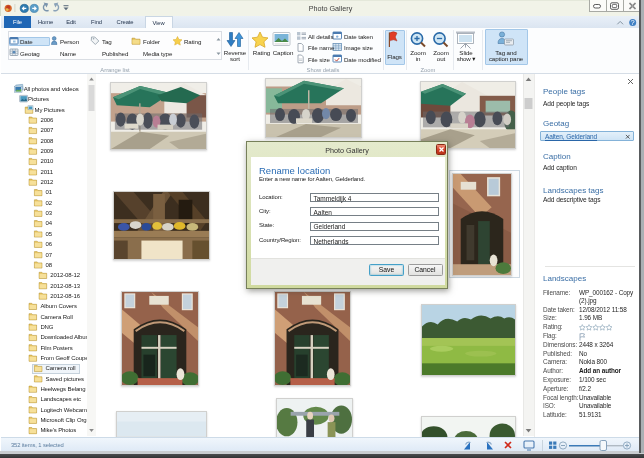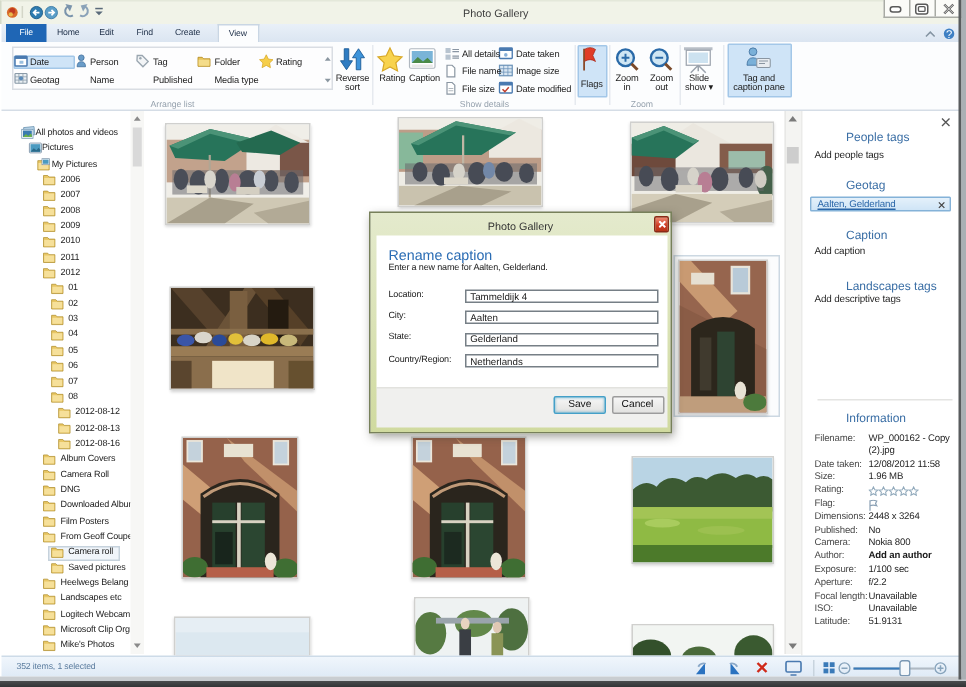--- a/index.html
+++ b/index.html
@@ -24,21 +24,21 @@
 .rsep{position:absolute;top:2px;width:1px;height:40px;background:#e6eaef;}
 .glabel{position:absolute;top:38.5px;font-size:5.8px;color:#95a1ad;text-align:center;}
 .rbtxt{position:absolute;font-size:6.2px;letter-spacing:-0.1px;color:#1e1e1e;line-height:7px;}
 .rbtxt2{position:absolute;font-size:6.2px;letter-spacing:-0.1px;color:#1e1e1e;text-align:center;line-height:6.5px;}
 .hilite{position:absolute;background:#cfe4f7;border:1px solid #a3c7e8;border-radius:1px;}
 
 #content{left:1px;top:74px;width:640px;height:363px;background:#fff;}
 .tree-item{position:absolute;font-size:6px;letter-spacing:-0.1px;color:#222;white-space:nowrap;line-height:10px;}
 .ph{position:absolute;border:1px solid #d0d0ce;box-shadow:0 1px 2px rgba(0,0,0,0.18);}
 
-.rp-h{position:absolute;left:8px;font-size:8px;color:#3a6ea5;white-space:nowrap;margin-left:21px;}
+.rp-h{position:absolute;left:8px;font-size:8px;color:#3a6ea5;white-space:nowrap;}
 .rp-t{position:absolute;left:8px;font-size:6.6px;letter-spacing:-0.1px;color:#262626;white-space:nowrap;}
 .info-l{position:absolute;left:8px;font-size:6.4px;letter-spacing:-0.1px;color:#4a4a4a;white-space:nowrap;}
 .info-v{position:absolute;left:44px;font-size:6.4px;letter-spacing:-0.1px;color:#262626;white-space:nowrap;}
 
 #statusbar{left:1px;top:437px;width:640px;height:14px;background:linear-gradient(#f0f6fc,#dfeaf6);border-top:1px solid #cddbe8;}
 
 #dlg{left:246px;top:141px;width:202px;height:148px;background:linear-gradient(#e4eacd,#d0da9f);border:1px solid #77805a;box-shadow:1px 2px 6px rgba(60,60,50,0.5);}
 #dlg-body{position:absolute;left:4px;top:15px;width:193.5px;height:101px;background:#fff;}
 #dlg-foot{position:absolute;left:4px;top:116px;width:193.5px;height:27px;background:#f0f0ee;border-top:1px solid #e2e2de;}
 .dfield{position:absolute;left:63px;width:129px;height:9px;background:#fff;border:1px solid #767f86;font-size:6.5px;line-height:7px;padding:0.5px 0 0 2.5px;color:#1a1a1a;}
@@ -576,21 +576,21 @@
         <div style="position:absolute;left:4px;top:1.5px;font-size:6.5px;letter-spacing:-0.1px;color:#2a66a8;text-decoration:underline;white-space:nowrap;">Aalten, Gelderland</div>
         <svg style="position:absolute;right:3px;top:2.5px;width:5.5px;height:5.5px;" viewBox="0 0 6 6">
             <path d="M1 1 l4 4 M5 1 l-4 4" stroke="#444" stroke-width="0.9"></path>
           </svg>
       </div>
       <div class="rp-h" style="top:77.5px;">Caption</div>
       <div class="rp-t" style="top:90px;">Add caption</div>
       <div class="rp-h" style="top:111.5px;">Landscapes tags</div>
       <div class="rp-t" style="top:122px;">Add descriptive tags</div>
       <div class="abs" style="left:10px;top:191.5px;width:90px;height:1px;background:#e4e4e2;"></div>
-      <div class="rp-h" style="top:200px;">Information</div>
+      <div class="rp-h" style="top:200px;">Landscapes</div>
       <div class="info-l" style="top:215px;">Filename:</div>
         <div class="info-v" style="top:215px;">WP_000162 - Copy</div>
       <div class="info-v" style="top:222.5px;">(2).jpg</div>
       <div class="info-l" style="top:231.5px;">Date taken:</div>
         <div class="info-v" style="top:231.5px;">12/08/2012  11:58</div>
       <div class="info-l" style="top:240.3px;">Size:</div>
         <div class="info-v" style="top:240.3px;">1.96 MB</div>
       <div class="info-l" style="top:249.1px;">Rating:</div>
       <svg class="abs" style="left:44px;top:250px;width:34px;height:7px;" viewBox="0 0 34 7">
         <g fill="none" stroke="#92aabc" stroke-width="0.7">
@@ -668,21 +668,21 @@
   <div class="abs" style="left:641px;top:0;width:3px;height:453px;background:#aab0b4;"></div>
 
   <div class="abs" id="dlg">
     <div class="txt" style="left:0;top:3.5px;width:200px;text-align:center;font-size:7.2px;color:#333;">Photo Gallery</div>
     <div class="abs" style="left:188.5px;top:1.5px;width:10.5px;height:11px;background:linear-gradient(#f08a72,#ce3a22 60%,#b83418);border:1px solid #8a2a16;border-radius:1.5px;">
       <svg style="position:absolute;left:2.2px;top:2.8px;width:5px;height:5px;" viewBox="0 0 5 5">
           <path d="M0.5 0.5 l4 4 M4.5 0.5 l-4 4" stroke="#fff" stroke-width="1.3"></path>
         </svg>
     </div>
     <div id="dlg-body"></div>
-    <div class="txt" style="left:12px;top:22.5px;font-size:9.5px;color:#2a6cb4;">Rename caption</div>
+    <div class="txt" style="left:12px;top:22.5px;font-size:9.5px;color:#2a6cb4;">Rename location</div>
     <div class="txt" style="left:12px;top:34px;font-size:6px;letter-spacing:-0.1px;color:#1a1a1a;">Enter a new name for Aalten, Gelderland.</div>
     <div class="dlabel" style="top:51.5px;">Location:</div>
     <div class="dfield" style="top:51.1px;">Tammeldijk 4</div>
     <div class="dlabel" style="top:65.9px;">City:</div>
     <div class="dfield" style="top:65.4px;">Aalten</div>
     <div class="dlabel" style="top:80.3px;">State:</div>
     <div class="dfield" style="top:79.8px;">Gelderland</div>
     <div class="dlabel" style="top:94.6px;">Country/Region:</div>
     <div class="dfield" style="top:94.1px;">Netherlands</div>
     <div id="dlg-foot"></div>

